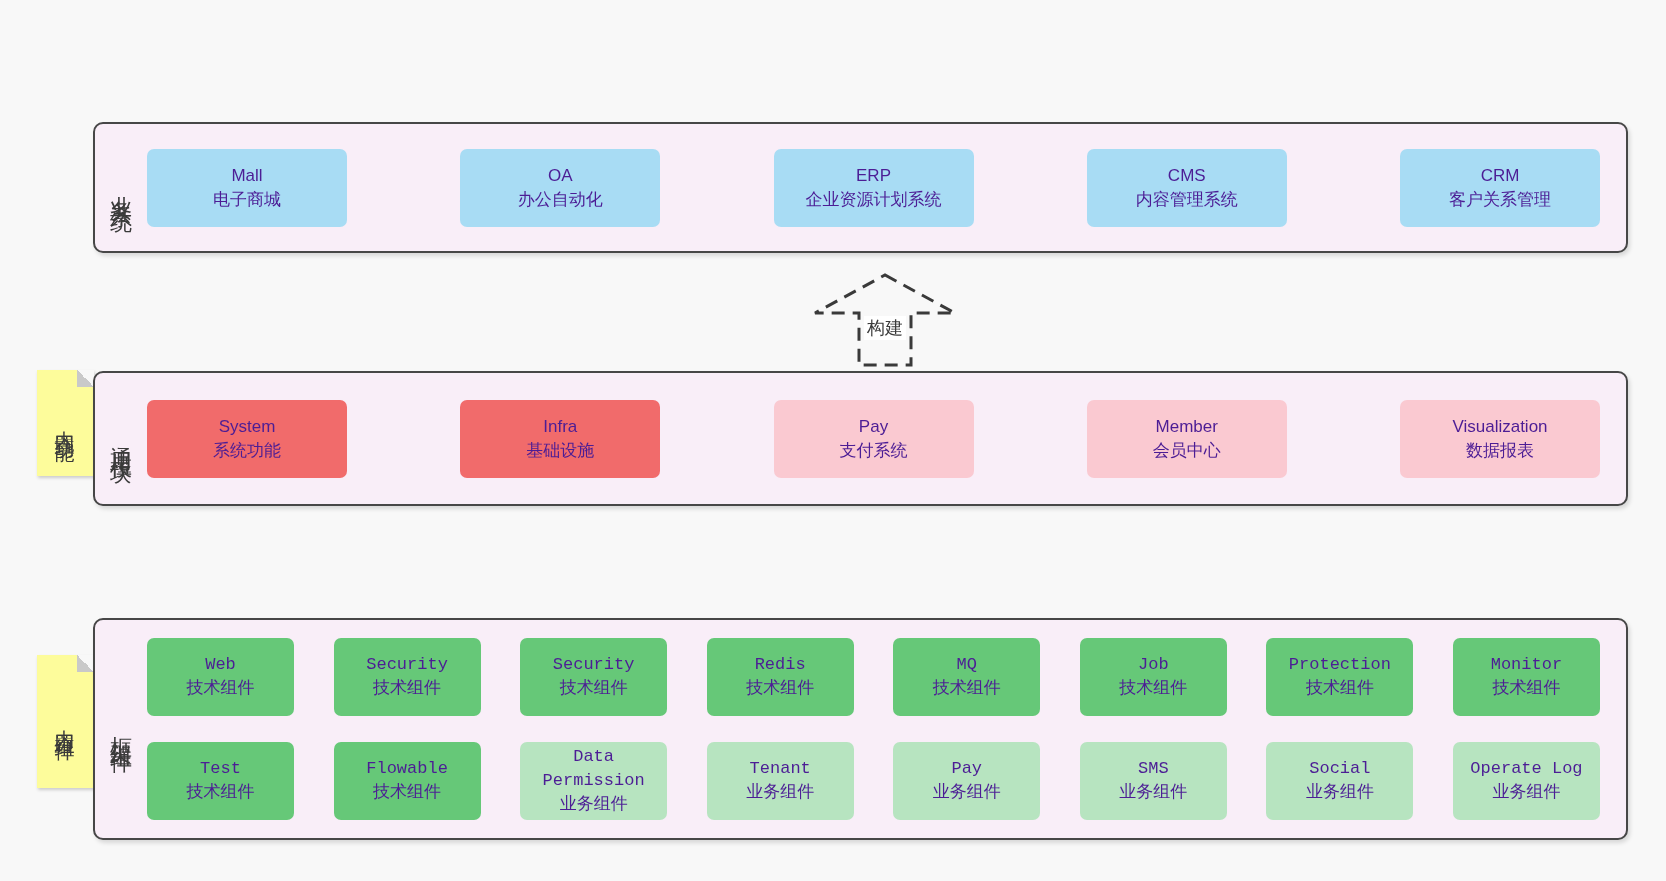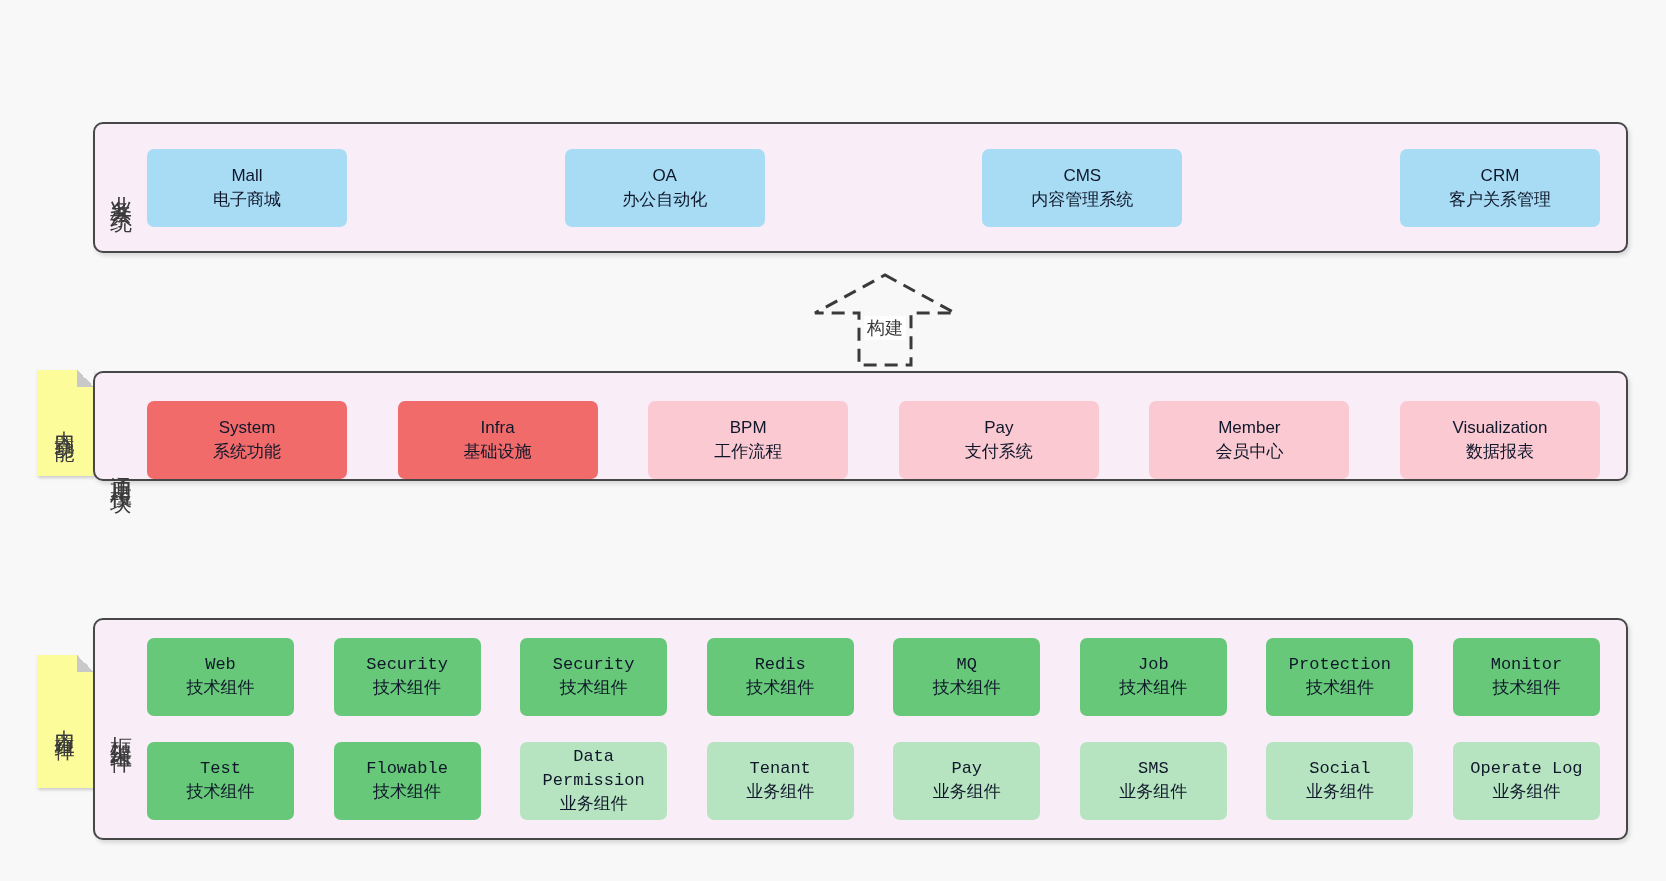--- a/index.html
+++ b/index.html
@@ -10,42 +10,42 @@
   }
 
   
   .layer {
     position:absolute; left:93px; width:1535px; box-sizing:border-box;
     background:#f9eef8; border:2px solid #474747; border-radius:10px;
     box-shadow:2px 3px 4px rgba(0,0,0,0.13);
     display:flex;
   }
   #layer-business   { top:122px; height:131px; }
-  #layer-modules    { top:371px; height:110px;align-items:flex-end; }
+  #layer-modules    { top:371px; height:135px; }
   #layer-components { top:618px; height:222px; }
 
   .layer-label {
     flex:0 0 52px; display:flex; align-items:center; justify-content:center;
   }
   .vtext {
     writing-mode:vertical-rl; text-orientation:upright;
     font-size:22px; letter-spacing:5px; color:#3a3a3a; white-space:nowrap;
   }
 
   .rows {
     flex:1; display:flex; flex-direction:column; justify-content:center;
     gap:26px; padding-right:26px;
   }
   .row { display:flex; justify-content:space-between; }
 
   
   .box {
     box-sizing:border-box; border-radius:7px; padding:0 10px;
     display:flex; flex-direction:column; align-items:center; justify-content:center;
-    text-align:center; font-size:17px; line-height:1.4; color:#0f172a;
+    text-align:center; font-size:17px; line-height:1.4; color:#4c1d95;
   }
   .row-6 .box { width:200px; height:78px; }
   .row-8 .box { width:147px; height:78px;font-family:Liberation Mono, monospace; }
   .c-blue       { background:#a8dcf4; }
   .c-red        { background:#f16b6b; }
   .c-pink       { background:#fac9d1; }
   .c-green      { background:#66c878; }
   .c-lightgreen { background:#b7e4c0; }
 
   
@@ -97,20 +97,24 @@
       <div class="row row-6">
         <div class="box c-blue">
           <div>Mall</div>
           <div>电子商城</div>
         </div>
         <div class="box c-blue">
           <div>OA</div>
           <div>办公自动化</div>
         </div>
         <div class="box c-blue">
+          <div>ERP</div>
+          <div>企业资源计划系统</div>
+        </div>
+        <div class="box c-blue">
           <div>CMS</div>
           <div>内容管理系统</div>
         </div>
         <div class="box c-blue">
           <div>CRM</div>
           <div>客户关系管理</div>
         </div>
       </div>
     </div>
   </div>
@@ -130,24 +134,20 @@
       <div class="row row-6">
         <div class="box c-red">
           <div>System</div>
           <div>系统功能</div>
         </div>
         <div class="box c-red">
           <div>Infra</div>
           <div>基础设施</div>
         </div>
         <div class="box c-pink">
-          <div>BPM</div>
-          <div>工作流程</div>
-        </div>
-        <div class="box c-pink">
           <div>Pay</div>
           <div>支付系统</div>
         </div>
         <div class="box c-pink">
           <div>Member</div>
           <div>会员中心</div>
         </div>
         <div class="box c-pink">
           <div>Visualization</div>
           <div>数据报表</div>

